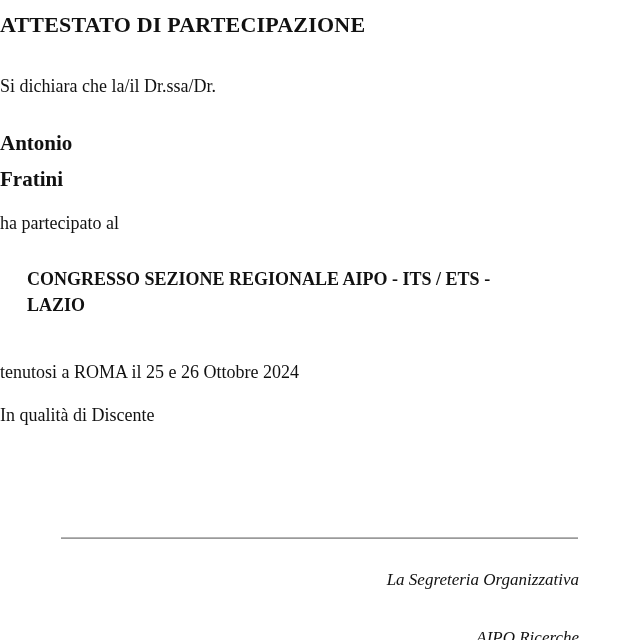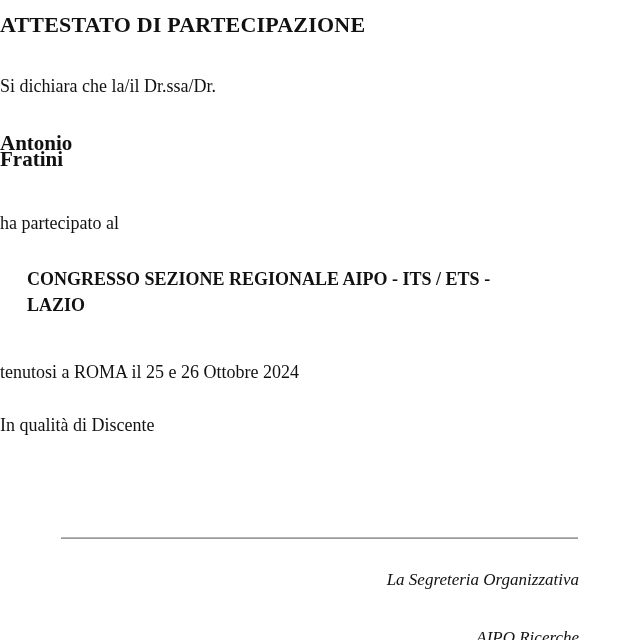--- a/index.html
+++ b/index.html
@@ -6,27 +6,27 @@
     body {
       width: 640px; height: 640px; position: relative; overflow: hidden;
       font-family: "DejaVu Serif", "Liberation Serif", serif;
       color: #111111;
     }
     .c { position: absolute; left: 0; width: 628px; text-align: left; white-space: nowrap; }
     .title { top: 12px; font-family: "Liberation Serif", serif; font-weight: bold; font-size: 22px; letter-spacing: 0.2px; }
     .intro { top: 76px; font-family: "Liberation Serif", serif; font-size: 18px; }
     .name { font-family: "Liberation Serif", serif; font-weight: bold; font-size: 21px; }
     .first { top: 131px; }
-    .last { top: 147px; }
+    .last { top: 167px; }
     .part { top: 213px; font-family: "Liberation Serif", serif; font-size: 18px; }
     .event { font-family: "Liberation Serif", serif; font-weight: bold; font-size: 18px; padding-left: 27px; }
     .ev1 { top: 269px; }
     .ev2 { top: 295px; }
     .dates { top: 350px; font-family: "Liberation Serif", serif; font-size: 18px; margin-top: 12px; }
-    .role { top: 405px; font-family: "Liberation Serif", serif; font-size: 18px; margin-top: 10px; }
+    .role { top: 405px; font-family: "Liberation Serif", serif; font-size: 18px; }
     .rule { position: absolute; left: 61px; width: 517px; top: 537px; height: 1px; background: #9a9a9a; border-top: 1px solid #b5b5b5; }
     .sig { position: absolute; right: 61px; text-align: right; font-family: "Liberation Serif", serif; font-style: italic; font-size: 17px; white-space: nowrap; }
     .sig1 { top: 570px; }
     .sig2 { top: 628px; }
   </style>
 </head>
 <body>
 
 <div>
   <div class="c title">ATTESTATO DI PARTECIPAZIONE</div>

